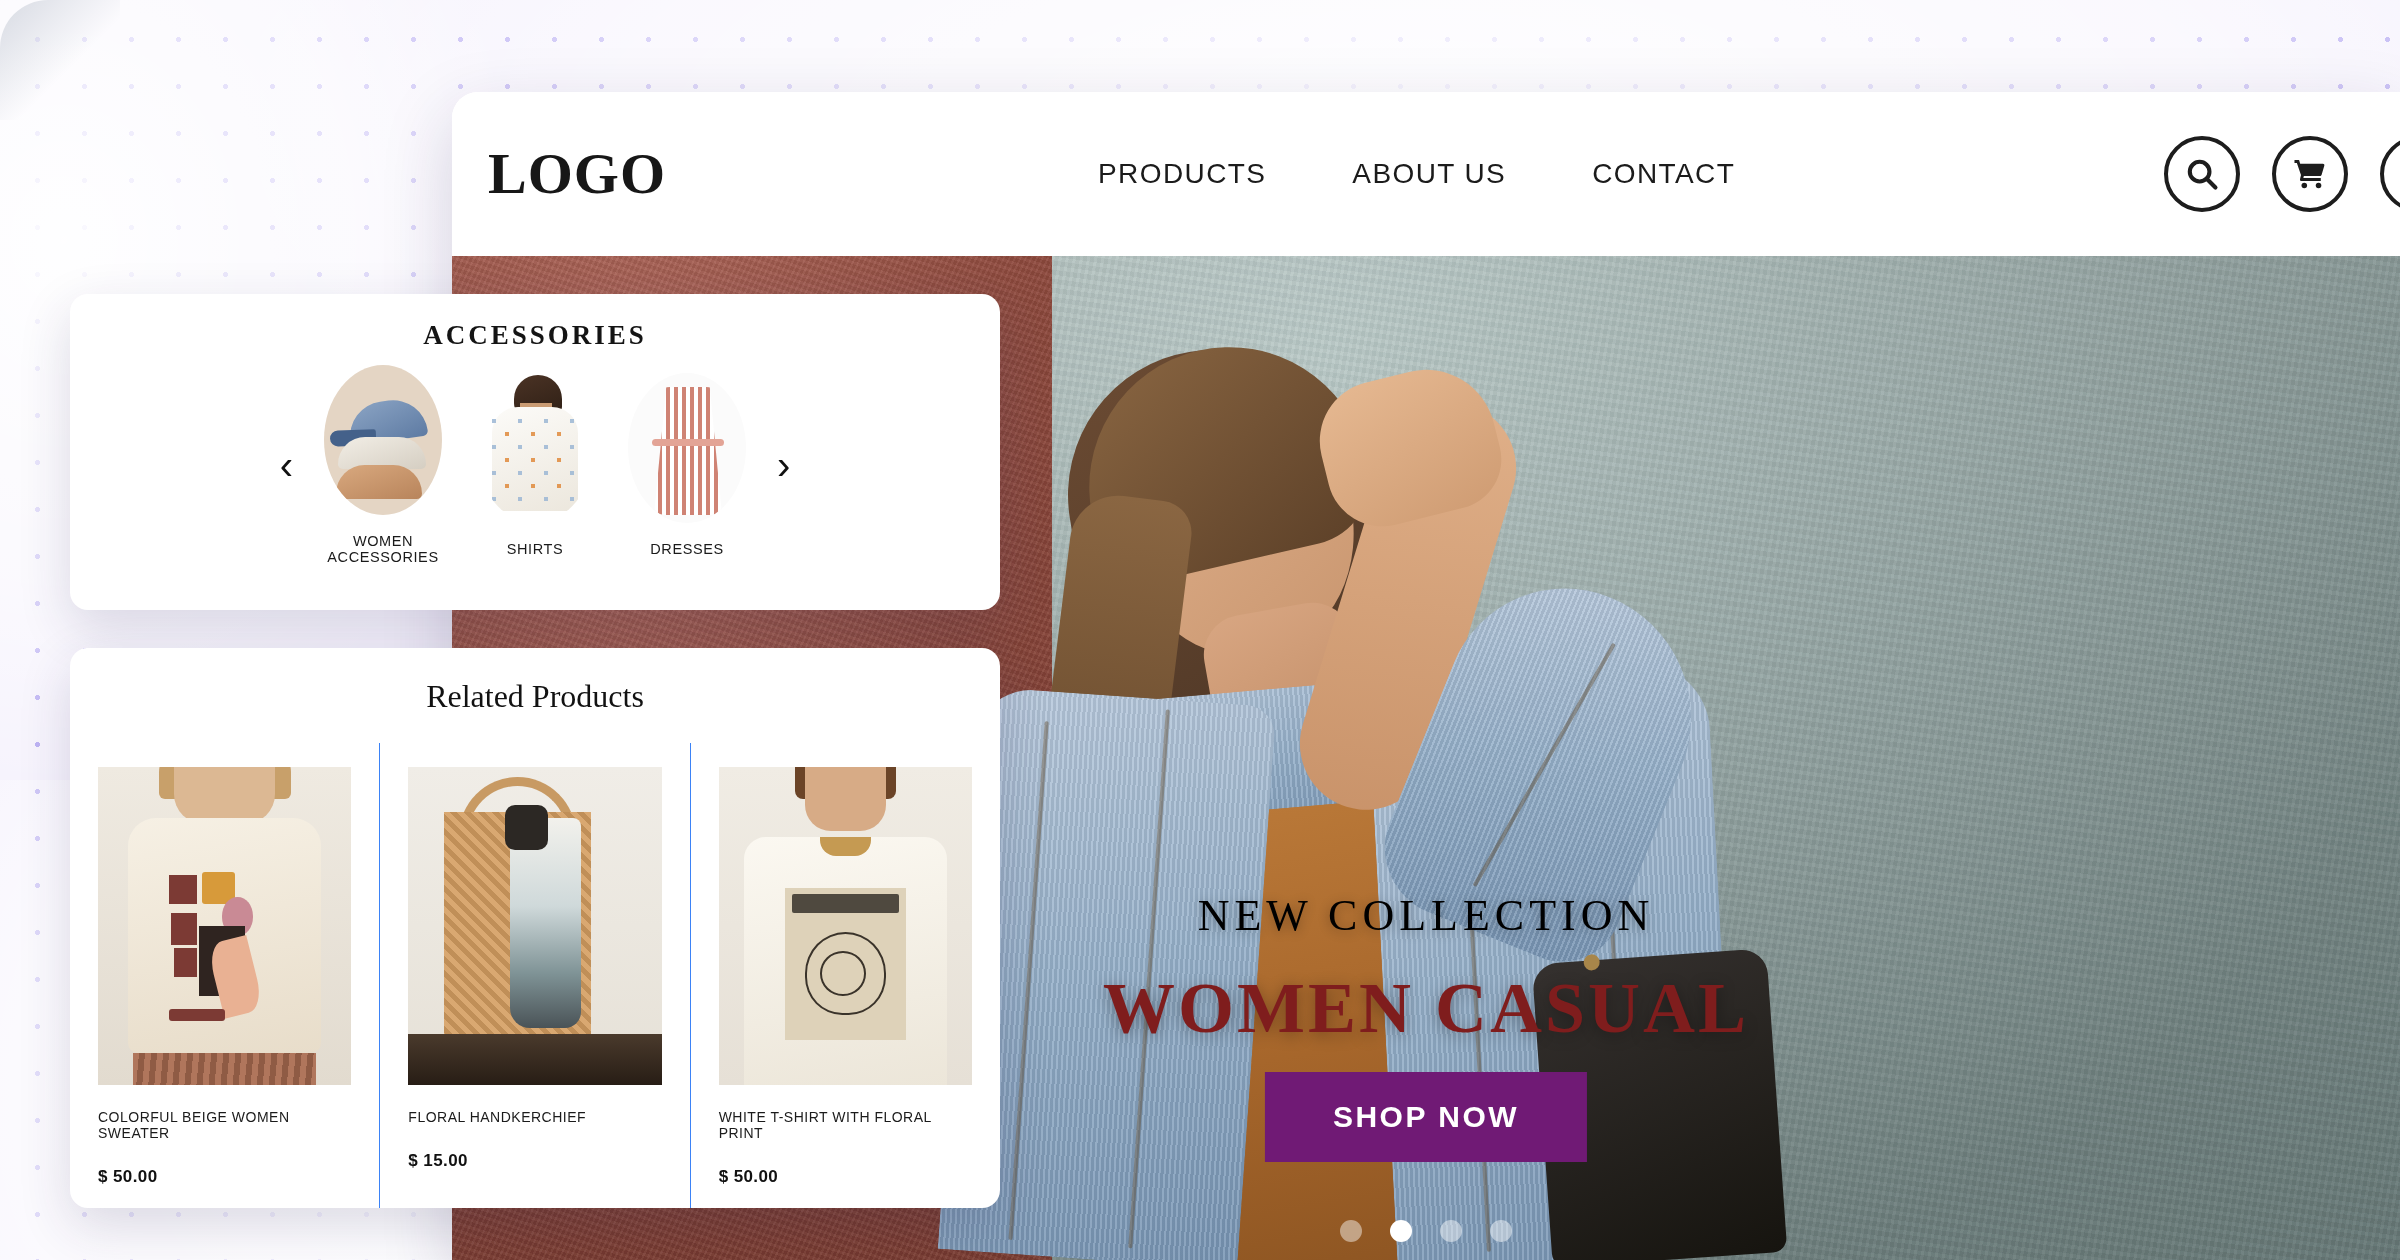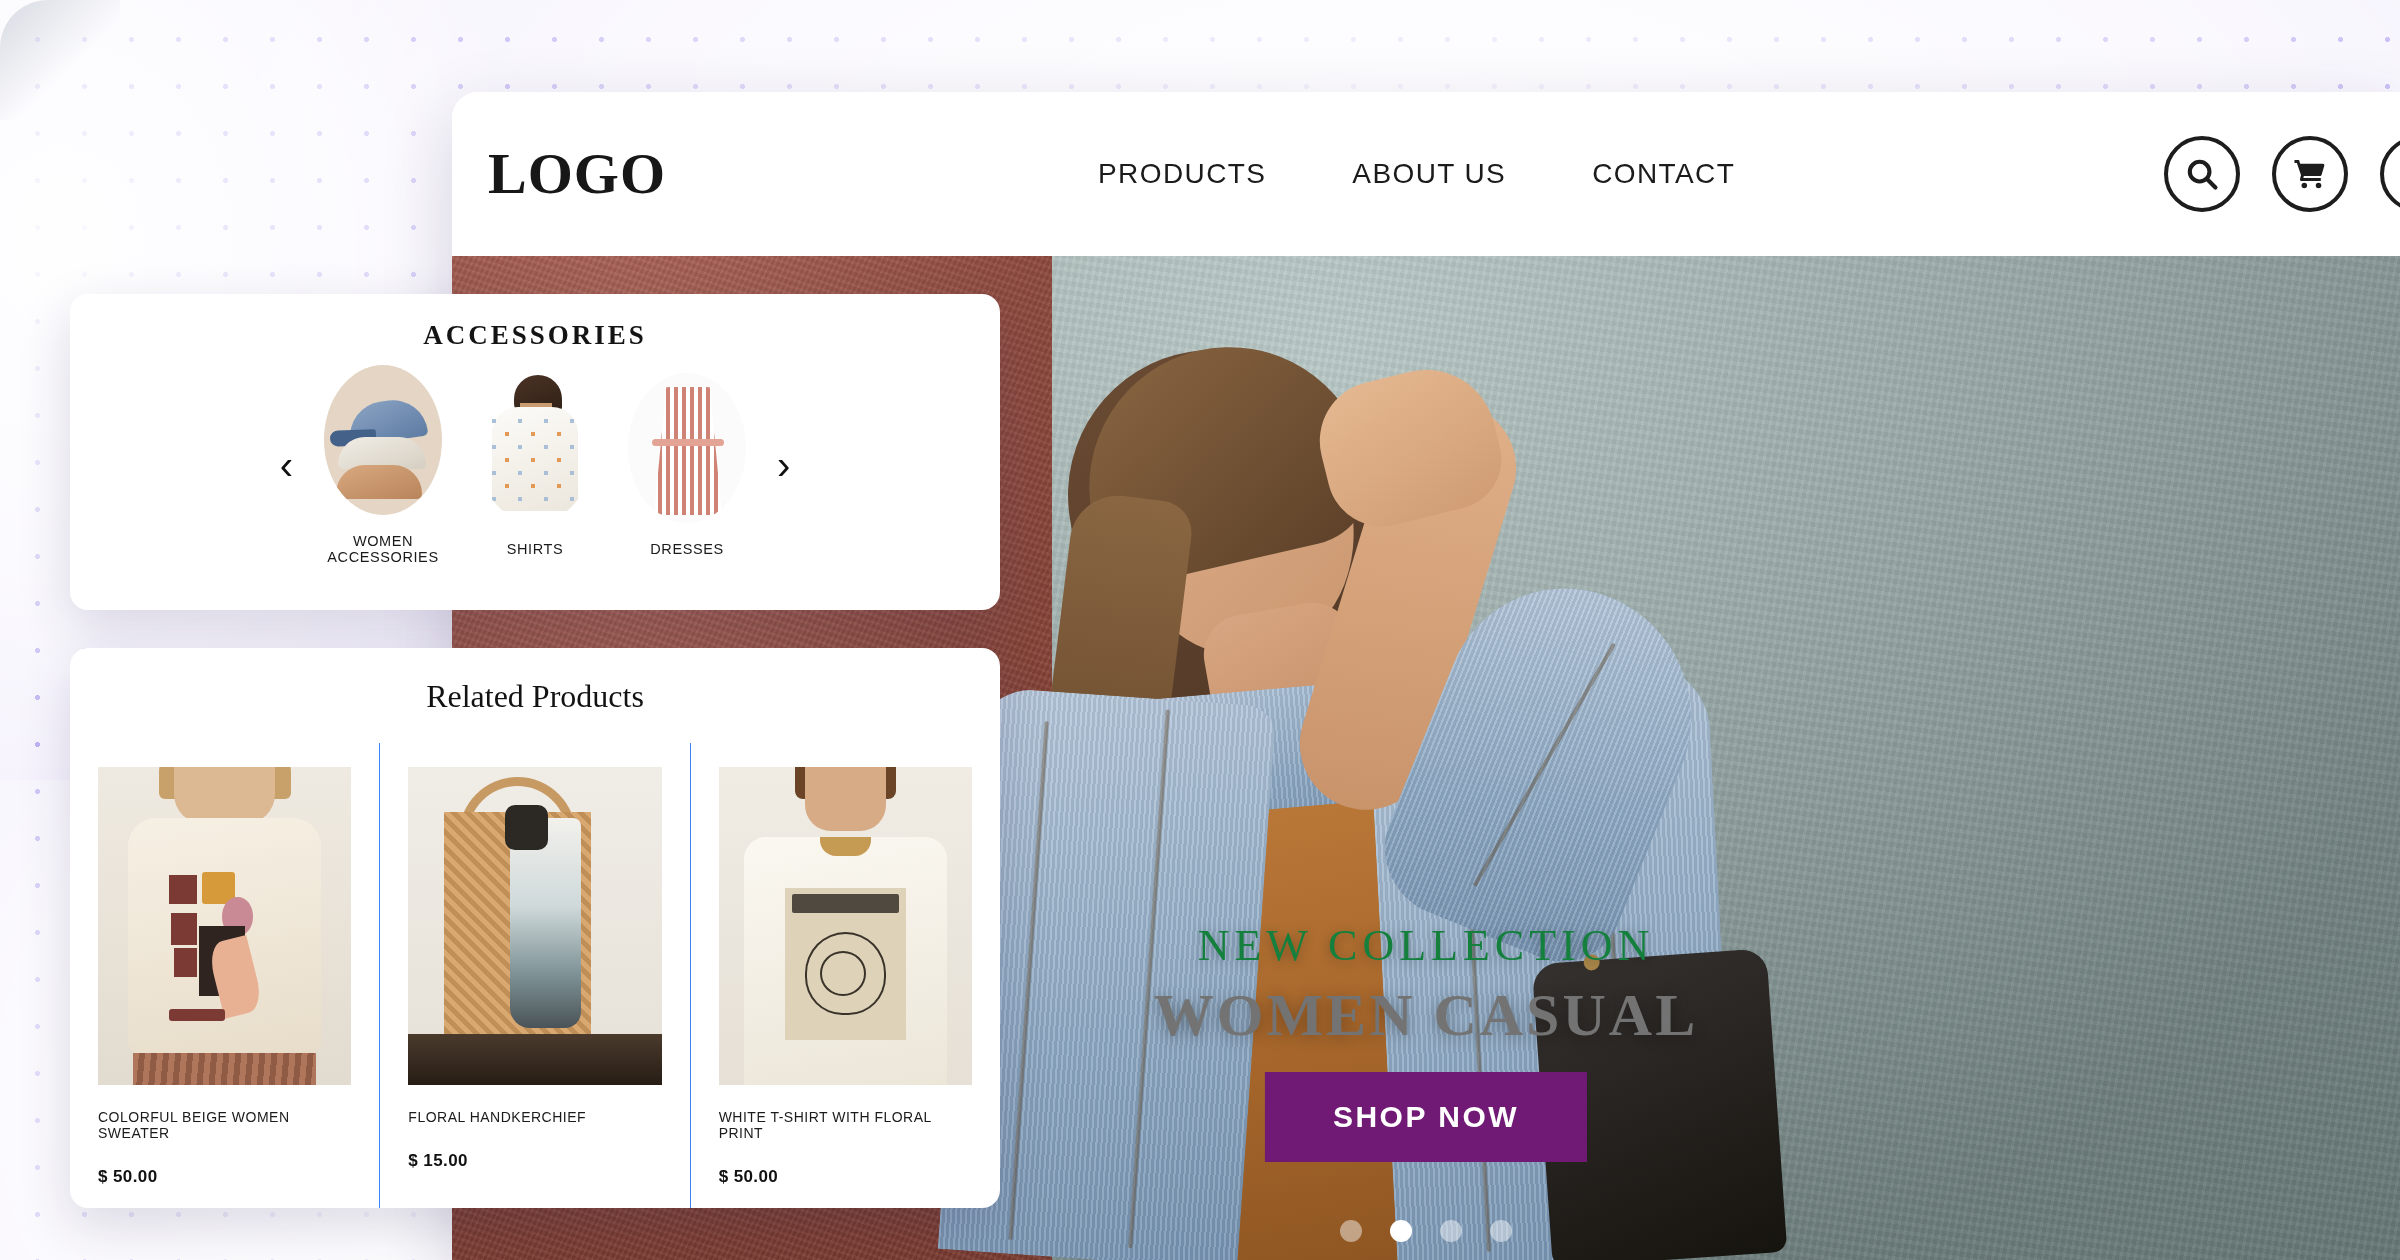--- a/index.html
+++ b/index.html
@@ -239,30 +239,30 @@
     left: 0; right: 0;
     bottom: 210px;
     text-align: center;
     z-index: 4;
     pointer-events: none;
   }
   #hero-eyebrow {
     font-family: "Liberation Serif", serif;
     font-size: 44px;
     letter-spacing: 5px;
-    color: #15803d;
+    color: #000000;
     text-shadow: 0 2px 12px rgba(0,0,0,.33);
   }
   #hero-title {
     font-family: "Liberation Serif", serif;
     font-weight: 700;
-    font-size: 60px;
+    font-size: 72px;
     letter-spacing: 3px;
-    color: #737373;
-    margin-top: 10px;
+    color: #7f1d1d;
+    margin-top: 26px;
     text-shadow: 0 3px 16px rgba(0,0,0,.33);
   }
   #shop-now {
     position: absolute;
     z-index: 5;
     left: 50%;
     transform: translateX(-50%);
     bottom: 98px;
     background: #701a75;
     color: #fff;

